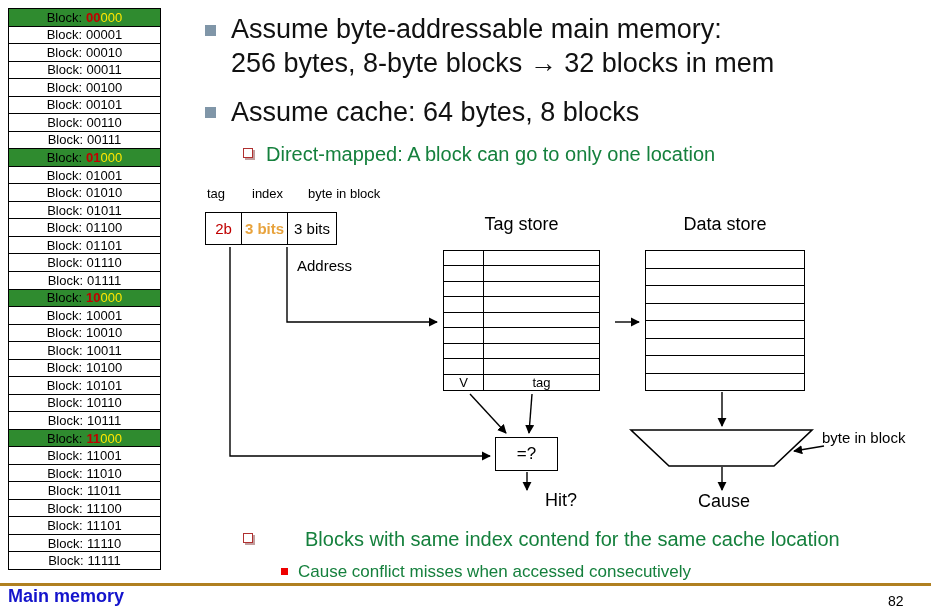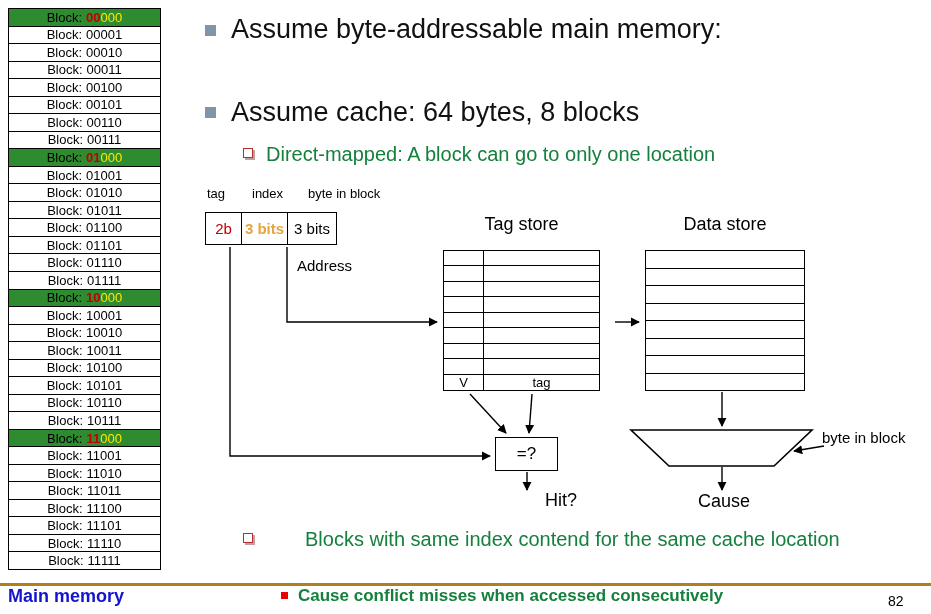--- a/index.html
+++ b/index.html
@@ -33,21 +33,21 @@
   .b2 { left:205px; top:97px; width:715px; }
   .b2 .bullet-sq { margin-top:10px; }
   .b2 .txt { font-size:27px; line-height:30px; }
   .subbullet { position:absolute; display:flex; color:#15803d; }
   .sub-sq {
     width:10px; height:10px; border:1.5px solid #B03030; background:#fff;
     box-shadow:2px 2px 0 rgba(120,40,40,0.45); flex:0 0 auto; margin-right:13px; margin-top:6px;
   }
   .sub1 { left:243px; top:142px; font-size:20px; line-height:25px; }
   .sub2 { left:243px; top:527px; font-size:20px; line-height:25px;gap:39px; }
-  .sub3 { left:281px; top:585px; font-size:17px; line-height:21px;font-weight:bold; }
+  .sub3 { left:281px; top:561px; font-size:17px; line-height:21px; }
   .sub3 .mini-sq { width:7px; height:7px; background:#EE0000; flex:0 0 auto; margin-right:10px; margin-top:7px; }
 
   
   .field-label { position:absolute; top:186px; font-size:13px; color:#000; }
   .fl-tag { left:207px; } .fl-index { left:252px; } .fl-byte { left:308px; }
   .addr-row { position:absolute; left:205px; top:212px; display:flex; height:33px; border:1px solid #000; background:#fff; }
   .addr-box { border-right:1px solid #000; display:flex; align-items:center; justify-content:center; font-size:15px; }
   .addr-box:last-child { border-right:none; }
   .addr-box:nth-child(1){ width:36px; } .addr-box:nth-child(2){ width:46px; } .addr-box:nth-child(3){ width:48px; }
   .address-label { position:absolute; left:297px; top:257px; font-size:15px; }
@@ -256,20 +256,21 @@
         <span class="mem-prefix">Block:</span>
         <span class="tagbits">11</span>
         <span class="idxbits">111</span>
       </div>
     </div>
 
   <div class="bullet-item b1">
     <span class="bullet-sq"></span>
     <div class="txt">
       <div>Assume byte-addressable main memory:</div>
+      <div>256 bytes, 8-byte blocks → 32 blocks in mem</div>
     </div>
   </div>
 
   <div class="bullet-item b2">
     <span class="bullet-sq"></span>
     <div class="txt">Assume cache: 64 bytes, 8 blocks</div>
   </div>
 
   <div class="subbullet sub1">
     <span class="sub-sq"></span>

